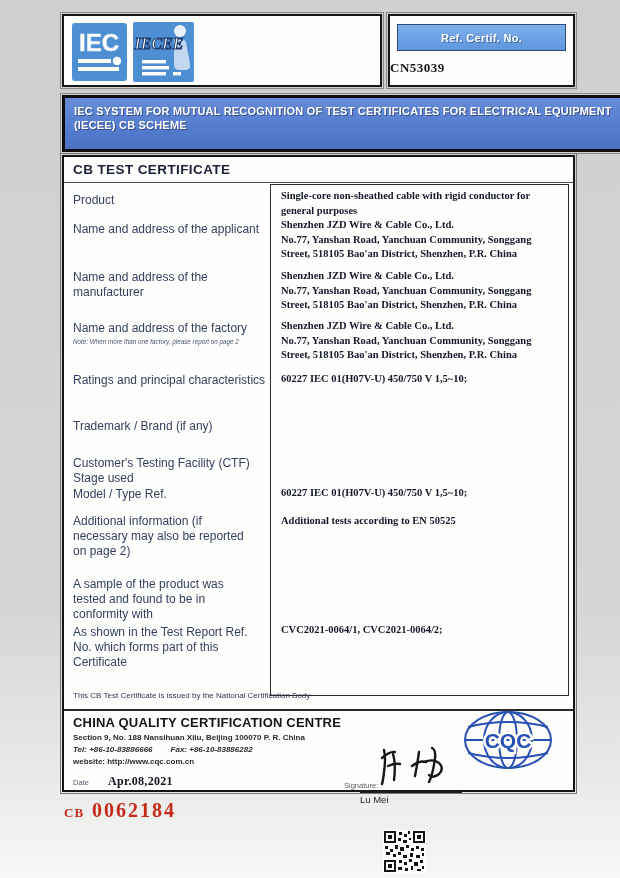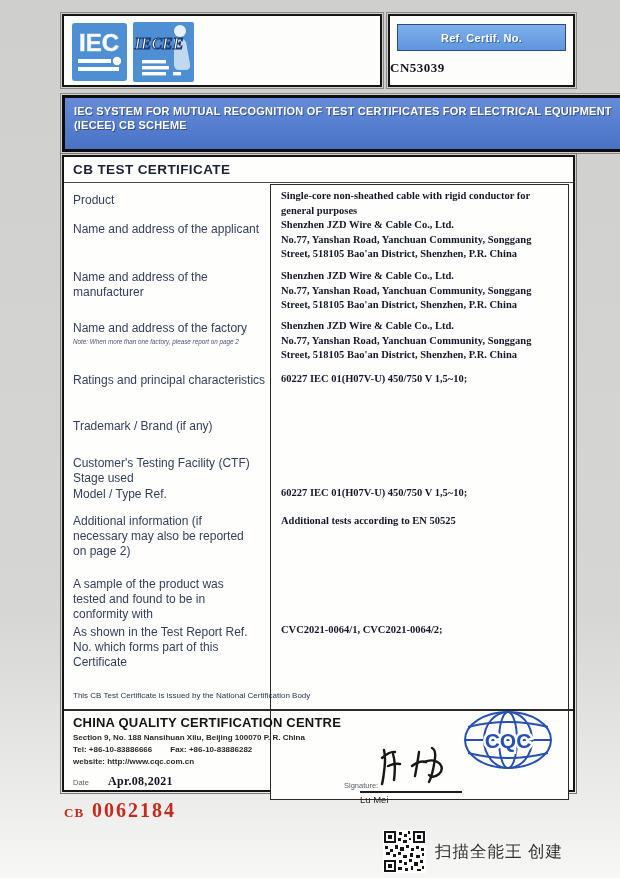--- a/index.html
+++ b/index.html
@@ -56,38 +56,38 @@
 
   .f-label{
     position:absolute; left:9px; width:194px;
     font-size:12px; color:#333f5c; line-height:1.25;
   }
   .f-note{
     position:absolute; left:9px; width:200px;
     font-size:6.3px; font-style:italic; color:#4a5570;
   }
   #value-box{
-    position:absolute; left:206px; top:27px; width:299px; height:616px;
+    position:absolute; left:206px; top:27px; width:299px; height:512px;
     border:1.5px solid #2b2b29; background:#fefefd;
   }
   .f-value{
     position:absolute; left:10px; right:8px;
     font-family:"Liberation Serif", serif; font-weight:bold;
     font-size:10.5px; color:#141829; line-height:1.4;
   }
   .addr div{ margin:0; }
 
   #issued-by{ position:absolute; left:9px; top:534px; font-size:8px; color:#2c3650; }
   #footer-rule{ position:absolute; left:0; right:0; top:552px; height:2px; background:#2a2a28; }
 
   #ncb-name{ position:absolute; left:9px; top:558px; font-size:13px; font-weight:bold; color:#141414; letter-spacing:.2px; }
   .ncb-line{ position:absolute; left:9px; font-size:8px; font-weight:bold; color:#2a2a2a; }
   #ncb-addr{ top:576px; }
   #ncb-telfax{ top:588px; }
-  #ncb-telfax span{ margin-right:18px; }
+  #ncb-telfax span{ margin-right:18px;font-style:italic; }
   #ncb-web{ top:600px; }
 
   #date-label{ position:absolute; left:9px; top:621px; font-size:7.5px; color:#555a66; }
   #date-value{ position:absolute; left:44px; top:617px; font-family:"Liberation Serif", serif; font-weight:bold; font-size:12px; color:#13131f; letter-spacing:.3px; }
 
   #sig-label{ position:absolute; left:280px; top:624px; font-size:7.5px; color:#555a66; }
   #sig-draw{ position:absolute; left:298px; top:583px; }
   #sig-line{ position:absolute; left:296px; top:634px; width:102px; height:1.5px; background:#1d1d1b; }
   #sig-name{ position:absolute; left:296px; top:637px; width:102px; text-align:left; font-size:9.5px; font-weight:normal; color:#26262a; }
 
@@ -263,16 +263,15 @@
           <rect x="26" y="29" width="3" height="3"></rect>
         <rect x="31" y="32" width="4" height="4"></rect>
           <rect x="37" y="30" width="3" height="3"></rect>
         <rect x="15" y="37" width="4" height="3"></rect>
           <rect x="22" y="38" width="3" height="3"></rect>
           <rect x="28" y="36" width="2" height="4"></rect>
         <rect x="34" y="39" width="4" height="2"></rect>
           <rect x="39" y="36" width="2" height="3"></rect>
       </g>
     </svg>
-    <span id="scan-text">扫描全能王 创建</span>
   </div>
 
 </div>
 
 </body></html>

